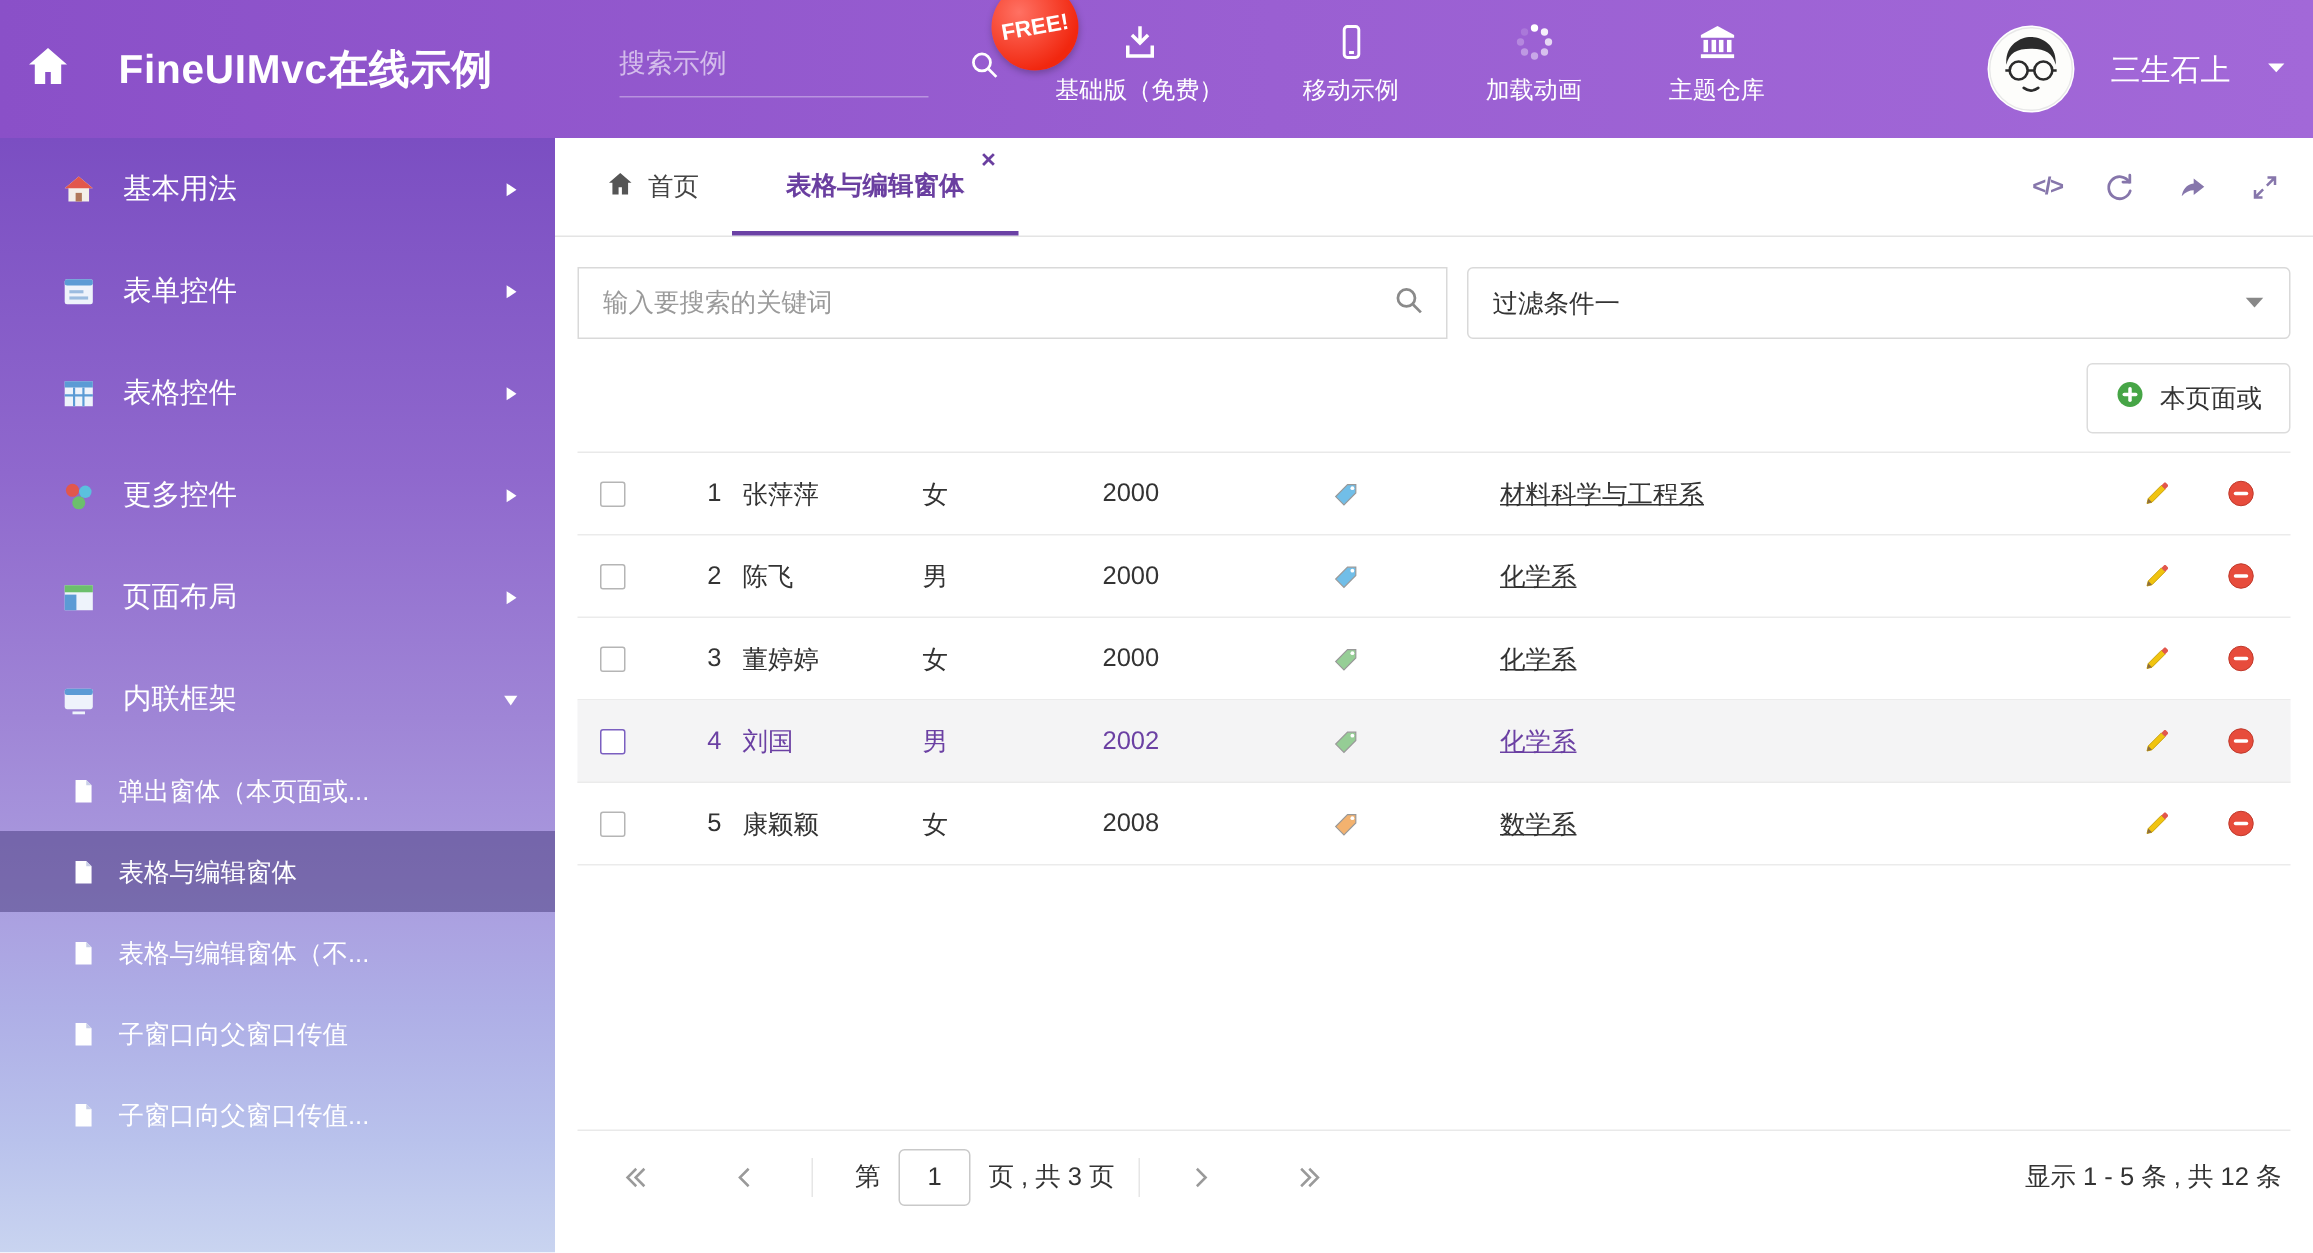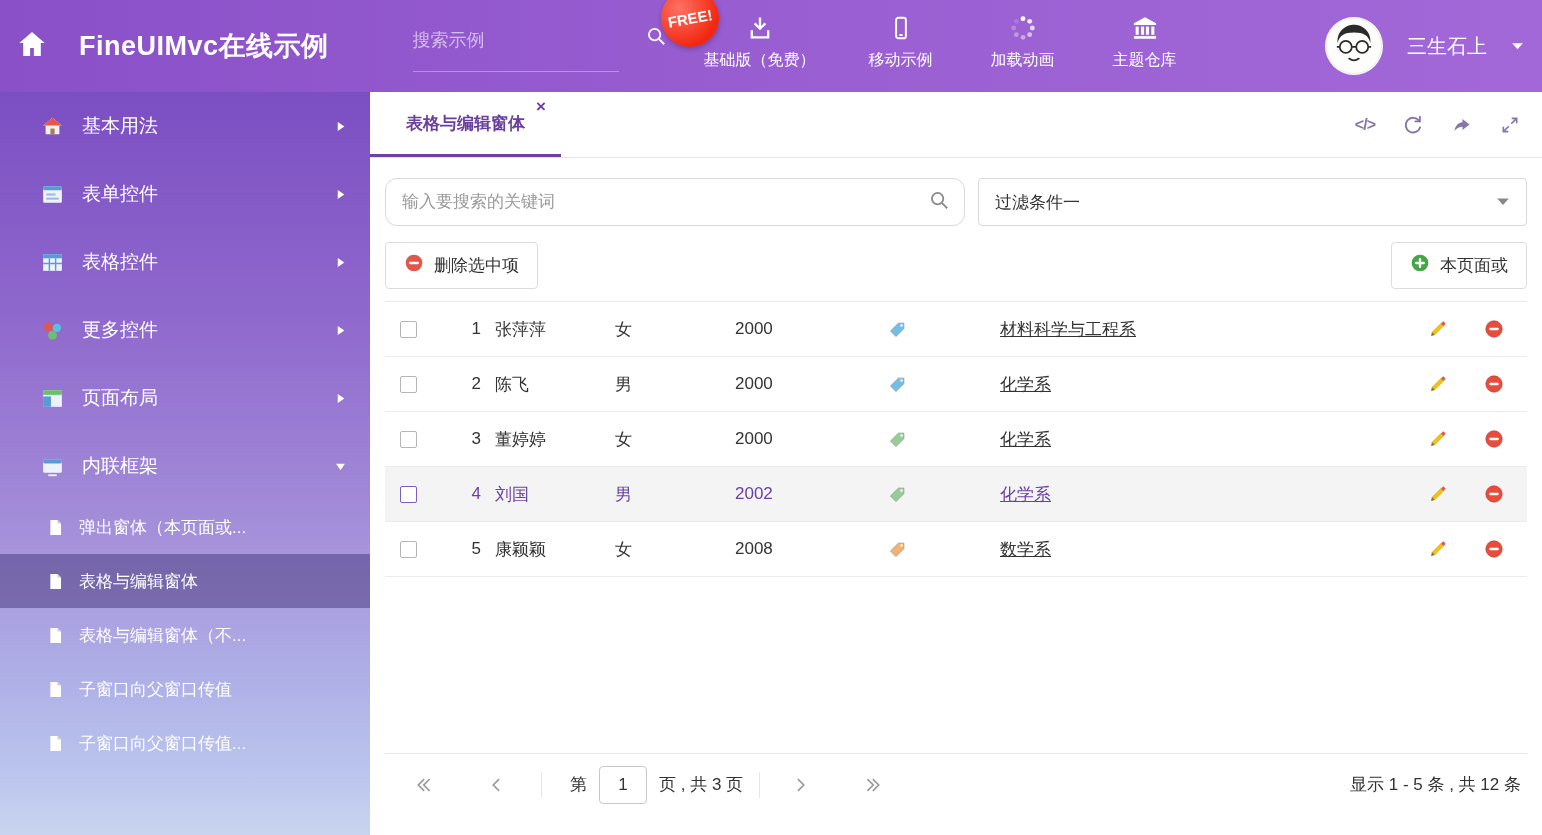--- a/index.html
+++ b/index.html
@@ -5,22 +5,22 @@
   * { margin:0; padding:0; box-sizing:border-box; }
   html,body { width:1542px; height:835px; overflow:hidden; background:#fff;
     font-family:"Liberation Sans","DejaVu Sans",sans-serif; }
   .app { width:1542px; height:835px; position:relative; overflow:hidden; display:flex; flex-direction:column; }
 
   
   .topbar { height:92px; flex:none; display:flex; align-items:center;
     background:linear-gradient(90deg,#8a50c8 0%,#9a5fd2 55%,#a268d8 100%); color:#fff; position:relative; }
   .brand { display:flex; align-items:center; gap:31px; margin-left:16px; cursor:pointer; }
   .brand-title { font-size:27px; font-weight:bold; letter-spacing:.5px; }
-  .topbar-search { width:206px; margin-left:84px; display:flex; align-items:flex-end;
-    border-bottom:1px solid rgba(255,255,255,.35); padding-bottom:20px; margin-top:4px; }
+  .topbar-search { width:206px; margin-left:84px; display:flex; align-items:flex-start;
+    border-bottom:1px solid rgba(255,255,255,.35); padding-bottom:5px; margin-top:4px; }
   .topbar-search input { flex:1; background:transparent; border:none; outline:none; color:#fff; font-size:18px;
     font-family:inherit; }
   .topbar-search input::placeholder { color:rgba(255,255,255,.6); }
   .topnav { display:flex; gap:34px; margin-left:78px; align-items:flex-start; height:100%; }
   .nav-item { position:relative; display:flex; flex-direction:column; align-items:center; gap:7px;
     padding-top:13px; color:#fff; font-size:16px; min-width:88px; cursor:pointer; white-space:nowrap; }
   .nav-item.first { min-width:126px; }
   .nav-ic { height:30px; display:flex; align-items:center; }
   .free-badge { position:absolute; left:-36px; top:-11px; width:58px; height:58px; border-radius:50%;
     background:radial-gradient(circle at 35% 30%, #ff7163, #f1270f 72%); color:#fff; font-weight:bold;
@@ -52,21 +52,21 @@
   .tab { display:flex; align-items:center; gap:9px; padding:0 22px; font-size:17px; color:#444; cursor:pointer; }
   .tab-home { margin-left:12px; }
   .tab-active { position:relative; padding:0 36px; color:#6a3fa0; font-weight:bold;
     border-bottom:3px solid #6b41a5; }
   .tab-close { position:absolute; top:6px; right:15px; font-size:17px; font-weight:bold; color:#6a3fa0; cursor:pointer; line-height:1; }
   .tab-actions { margin-left:auto; display:flex; align-items:center; gap:27px; margin-right:22px; color:#8676ab; }
   .tact { display:flex; align-items:center; cursor:pointer; }
   .tact.code { font-size:16px; font-weight:bold; letter-spacing:-1px; }
 
   .filter-row { flex:none; display:flex; padding:20px 15px 0 15px; }
-  .search-box { width:580px; height:48px; border:1px solid #d9d9d9; border-radius:12px;
+  .search-box { width:580px; height:48px; border:1px solid #d9d9d9; border-radius:0;
     display:flex; align-items:center; padding:0 14px 0 16px; }
   .search-box input { flex:1; border:none; outline:none; font-size:17px; color:#333; font-family:inherit; }
   .search-box input::placeholder { color:#9a9a9a; }
   .filter-select { flex:1; margin-left:13px; height:48px; border:1px solid #d9d9d9; border-radius:4px;
     display:flex; align-items:center; padding:0 16px; font-size:17px; color:#333; cursor:pointer; }
   .dd-caret { margin-left:auto; display:flex; }
 
   .panel { flex:1; margin:16px 15px 20px; display:flex; flex-direction:column; min-height:0; }
   .toolbar { flex:none; display:flex; align-items:flex-start; padding-bottom:12px; border-bottom:1px solid #e9e9e9; }
   .btn { display:flex; align-items:center; gap:10px; border:1px solid #dcdcdc; background:#fff;
@@ -340,20 +340,28 @@
               </svg>
             </span>
             <span class="sub-label">子窗口向父窗口传值...</span>
           </div>
         </div>
     </aside>
 
     <main class="content">
 
       <div class="tabbar">
+        <div class="tab tab-home">
+          <span>
+            <svg viewBox="0 0 24 24" width="19" height="19" fill="#555">
+                <path d="M12 3l9.5 8.2h-2.9V21h-5.2v-6h-2.8v6H5.4v-9.8H2.5z"></path>
+              </svg>
+          </span>
+          <span>首页</span>
+        </div>
         <div class="tab tab-active">
           <span>表格与编辑窗体</span>
           <span class="tab-close">×</span>
         </div>
         <div class="tab-actions">
           <span class="tact code">&lt;/&gt;</span>
           <span class="tact">
             <svg viewBox="0 0 24 24" width="22" height="22" fill="none" stroke="currentColor" stroke-width="2" stroke-linecap="round">
                 <path d="M19.8 14.5A8 8 0 1 1 19 8"></path>
                 <path d="M19.5 3v5h-5"></path>
@@ -388,29 +396,20 @@
             <svg viewBox="0 0 12 8" width="14" height="10">
                 <path d="M1 1l5 5.5L11 1z" fill="#888"></path>
               </svg>
           </span>
         </div>
       </div>
 
       <div class="panel">
 
         <div class="toolbar">
-          <button class="btn">
-            <span>
-              <svg viewBox="0 0 24 24" width="20" height="20">
-                  <circle cx="12" cy="12" r="10" fill="#e2574c"></circle>
-                  <rect x="6" y="10.6" width="12" height="2.8" rx="1.4" fill="#fff"></rect>
-                </svg>
-            </span>
-            <span>删除选中项</span>
-          </button>
           <button class="btn btn-right">
             <span>
               <svg viewBox="0 0 24 24" width="20" height="20">
                   <circle cx="12" cy="12" r="10" fill="#46a546"></circle>
                   <rect x="6" y="10.6" width="12" height="2.8" rx="1.4" fill="#fff"></rect>
                   <rect x="10.6" y="6" width="2.8" height="12" rx="1.4" fill="#fff"></rect>
                 </svg>
             </span>
             <span>本页面或</span>
           </button>

